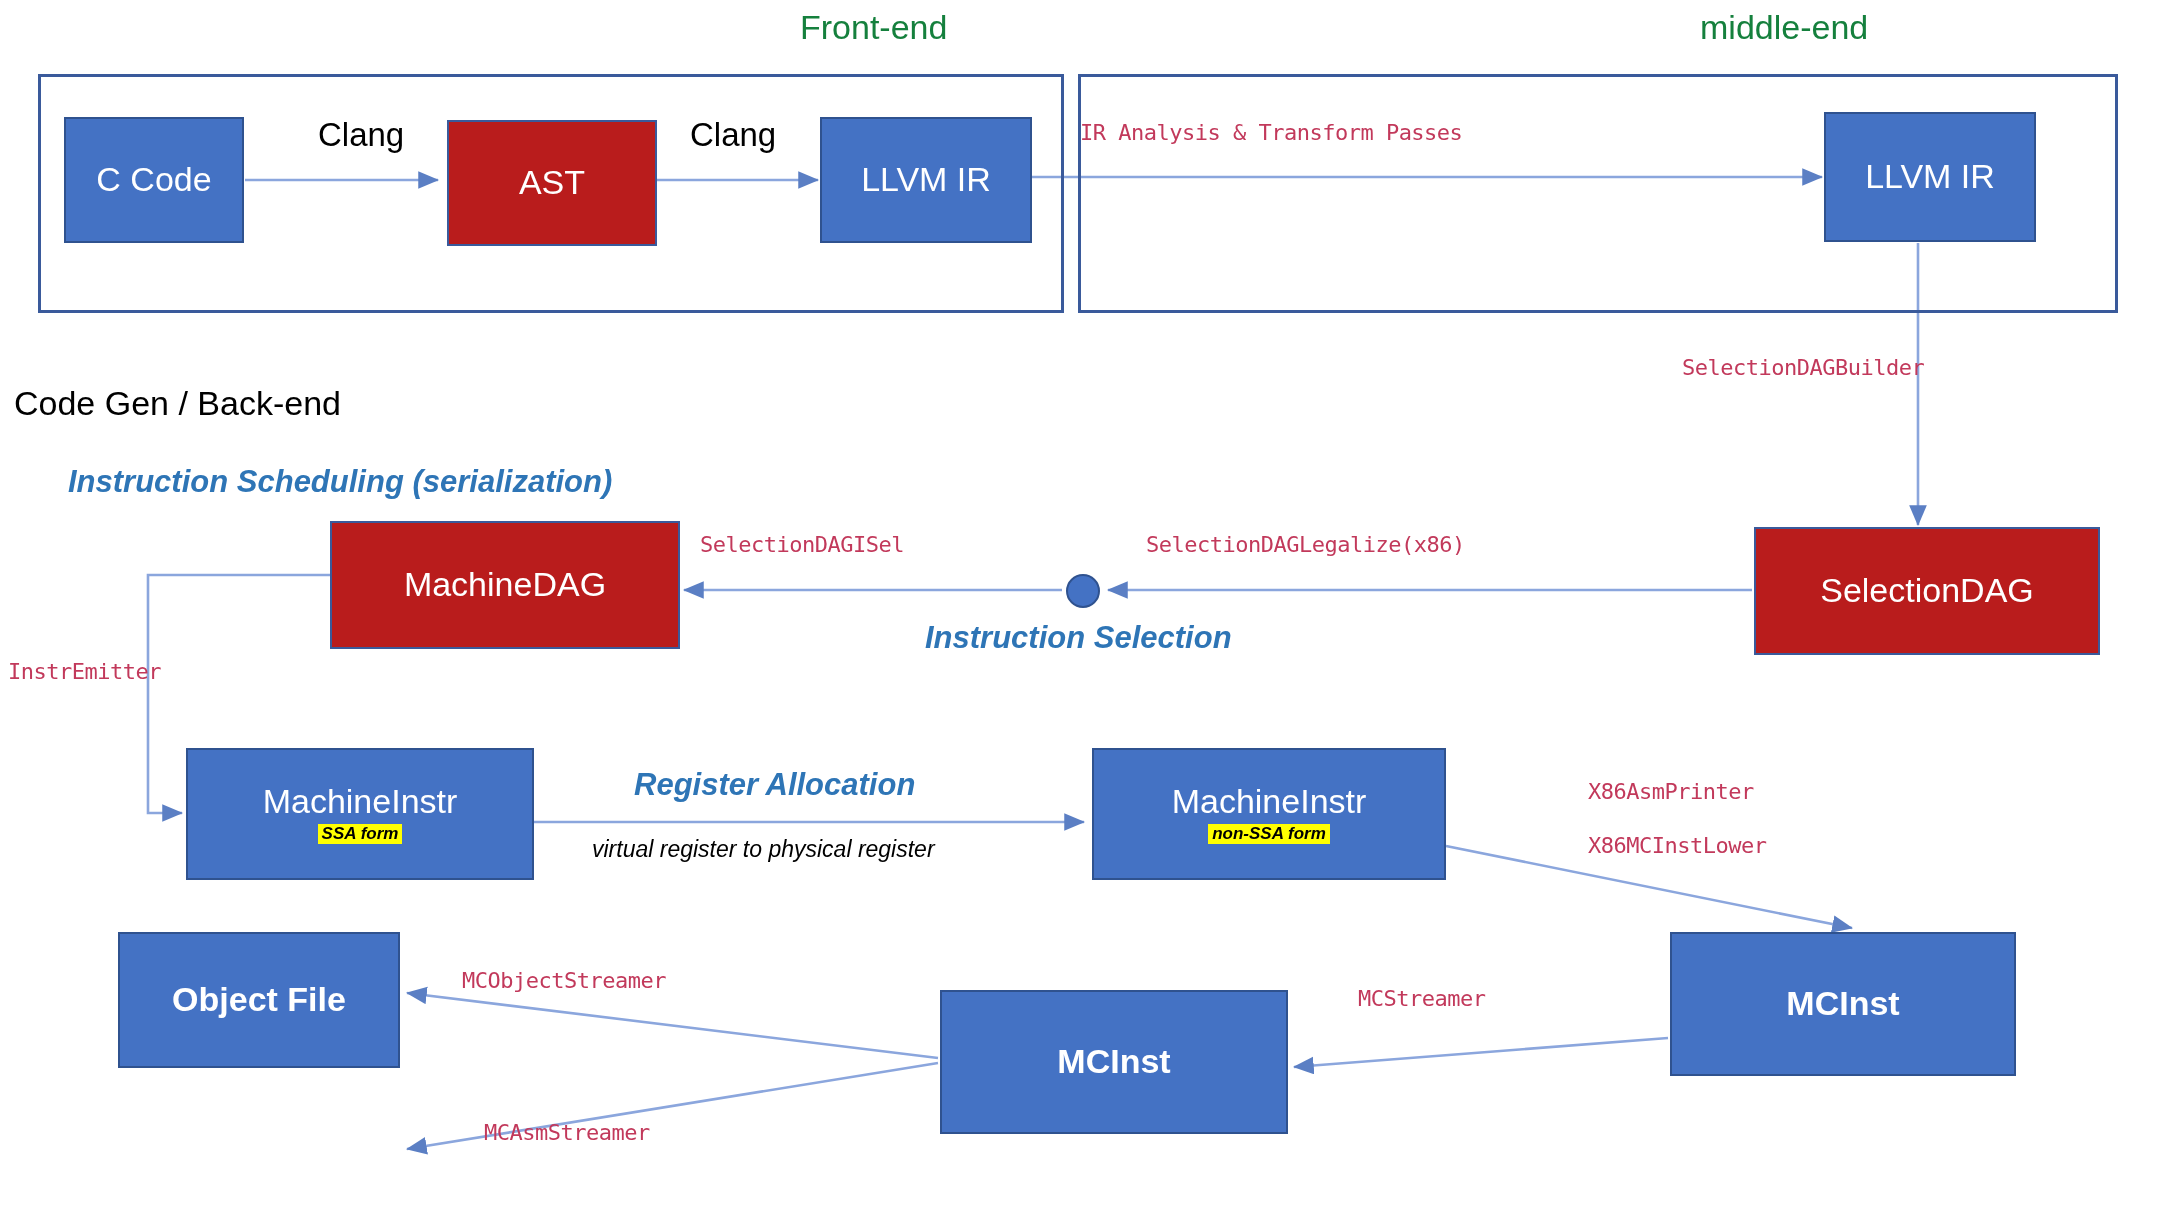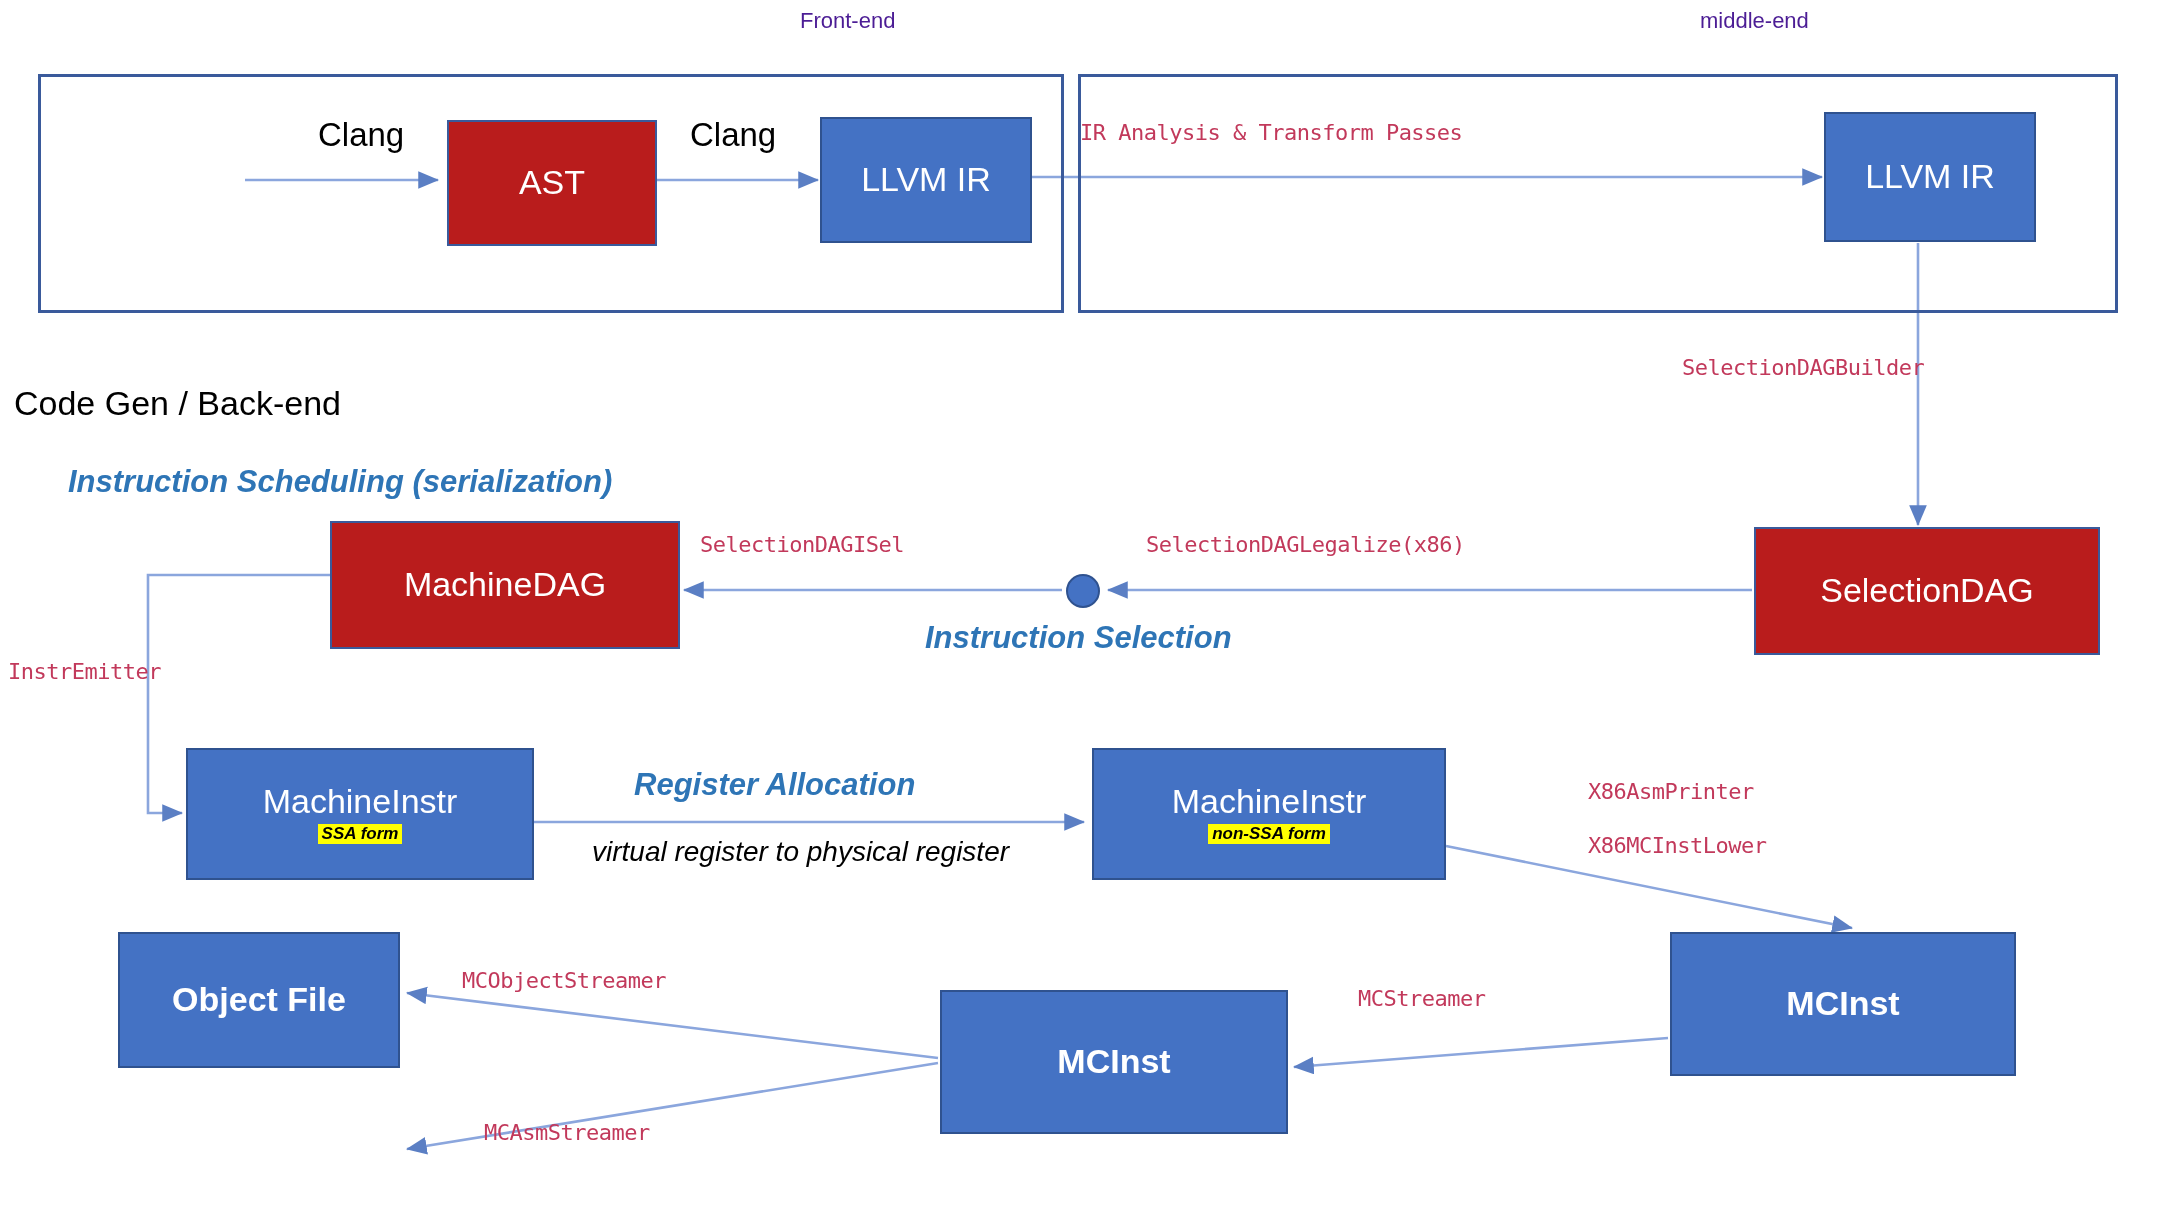--- a/index.html
+++ b/index.html
@@ -26,22 +26,22 @@
 
   
   .group-box {
     position: absolute;
     box-sizing: border-box;
     border: 3px solid #3a5a9b;
     background: transparent;
   }
   .group-title {
     position: absolute;
-    color: #4c1d95;
-    font-size: 22px;
+    color: #15803d;
+    font-size: 34px;
     font-weight: 400;
     white-space: nowrap;
     text-align: center;
   }
 
   
   .node {
     position: absolute;
     box-sizing: border-box;
     display: flex;
@@ -106,21 +106,21 @@
     font-weight: 700;
     font-style: italic;
   }
   .lbl.plain {
     color: #000000;
     font-size: 33px;
     font-weight: 400;
   }
   .lbl.note {
     color: #000000;
-    font-size: 28px;
+    font-size: 23px;
     font-weight: 400;
     font-style: italic;
   }
   .lbl.section {
     color: #000000;
     font-size: 34px;
     font-weight: 400;
   }
 </style>
 </head>
@@ -163,20 +163,23 @@
   </svg>
 
   <div class="group-box" style="left:38px; top:74px; width:1026px; height:239px;"></div>
   <div class="group-title" style="left:800px; top:8px;">Front-end</div>
 
   <div class="group-box" style="left:1078px; top:74px; width:1040px; height:239px;"></div>
   <div class="group-title" style="left:1700px; top:8px;">middle-end</div>
 
   <div class="lbl section" style="left:14px; top:384px;">Code Gen / Back-end</div>
 
+  <div class="node blue" style="left:64px; top:117px; width:180px; height:126px;">
+    <span class="node-label">C Code</span>
+  </div>
 
   <div class="node orange" style="left:447px; top:120px; width:210px; height:126px;">
     <span class="node-label">AST</span>
   </div>
 
   <div class="node blue" style="left:820px; top:117px; width:212px; height:126px;">
     <span class="node-label">LLVM IR</span>
   </div>
 
   <div class="node blue" style="left:1824px; top:112px; width:212px; height:130px;">

